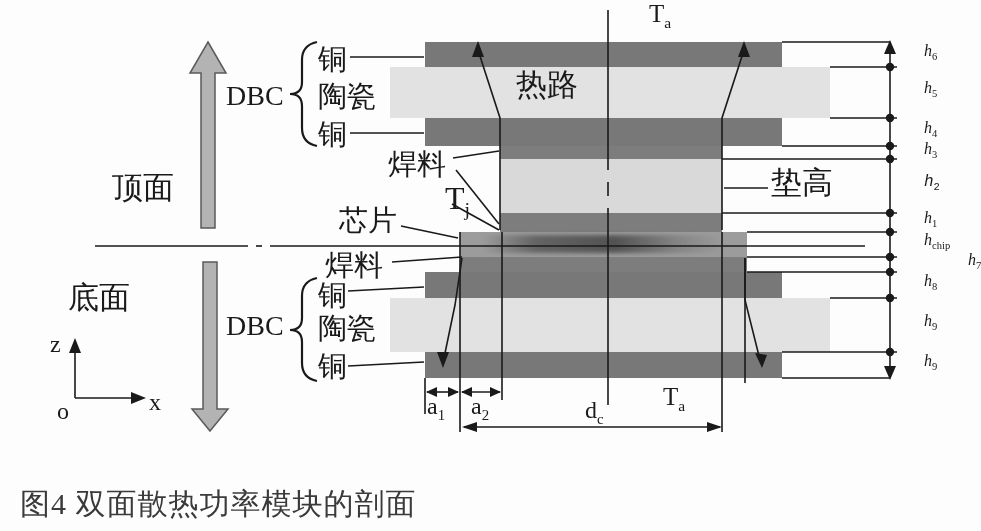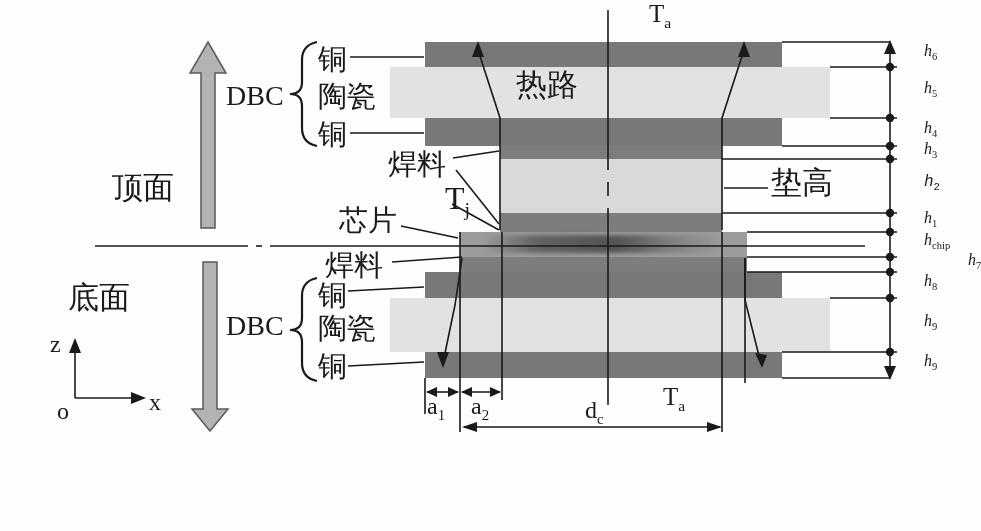--- a/index.html
+++ b/index.html
@@ -193,13 +193,14 @@
   <span class="hdim" style="top:231px;"><span>h</span><sub>chip</sub></span>
   <span class="hdim" style="top:251px;margin-left:44px;"><span>h</span><sub>7</sub></span>
   <span class="hdim" style="top:272px;"><span>h</span><sub>8</sub></span>
   <span class="hdim" style="top:312px;"><span>h</span><sub>9</sub></span>
   <span class="hdim" style="top:352px;"><span>h</span><sub>9</sub></span>
 
   <span class="lbl it" style="left:427px;top:394px;font-size:24px;"><span>a</span><sub>1</sub></span>
   <span class="lbl it" style="left:471px;top:394px;font-size:24px;"><span>a</span><sub>2</sub></span>
   <span class="lbl it" style="left:585px;top:398px;font-size:24px;"><span>d</span><sub>c</sub></span>
 
+  <div class="caption">图4 双面散热功率模块的剖面</div>
 </div>
 
 </body></html>

